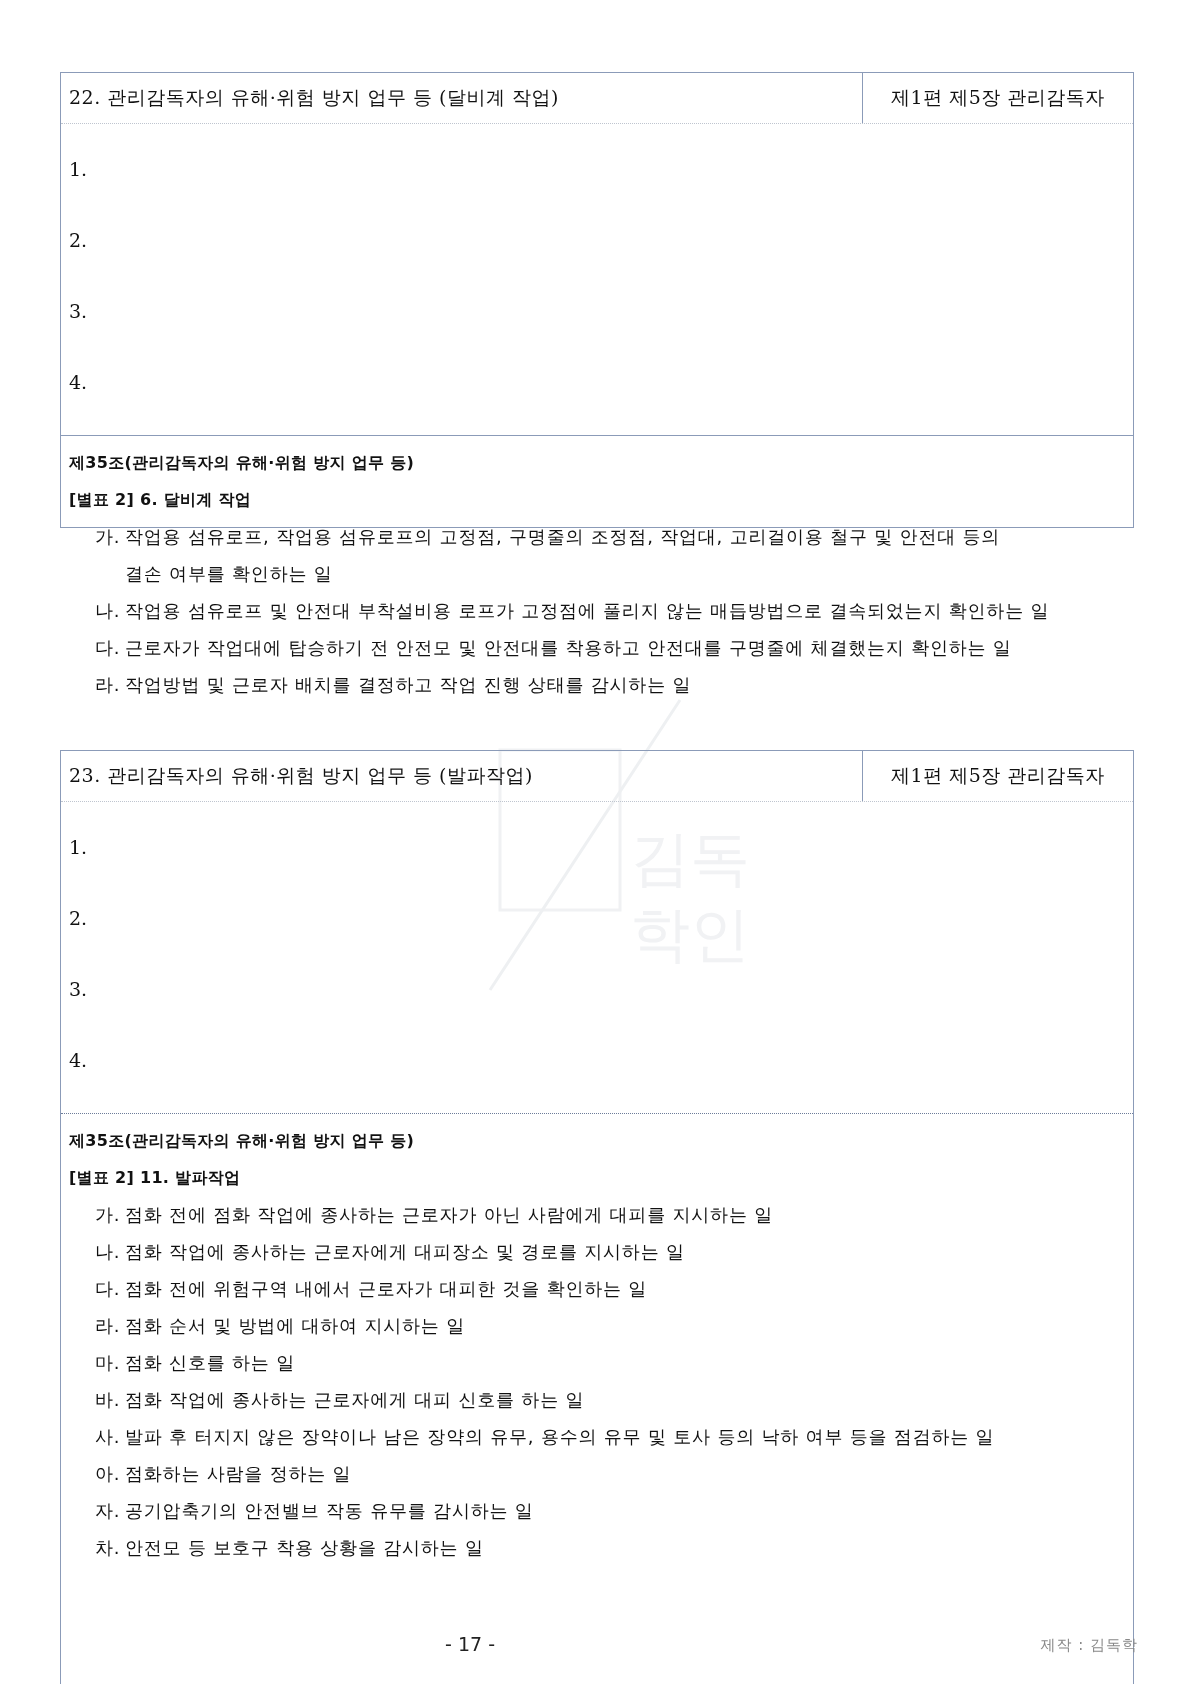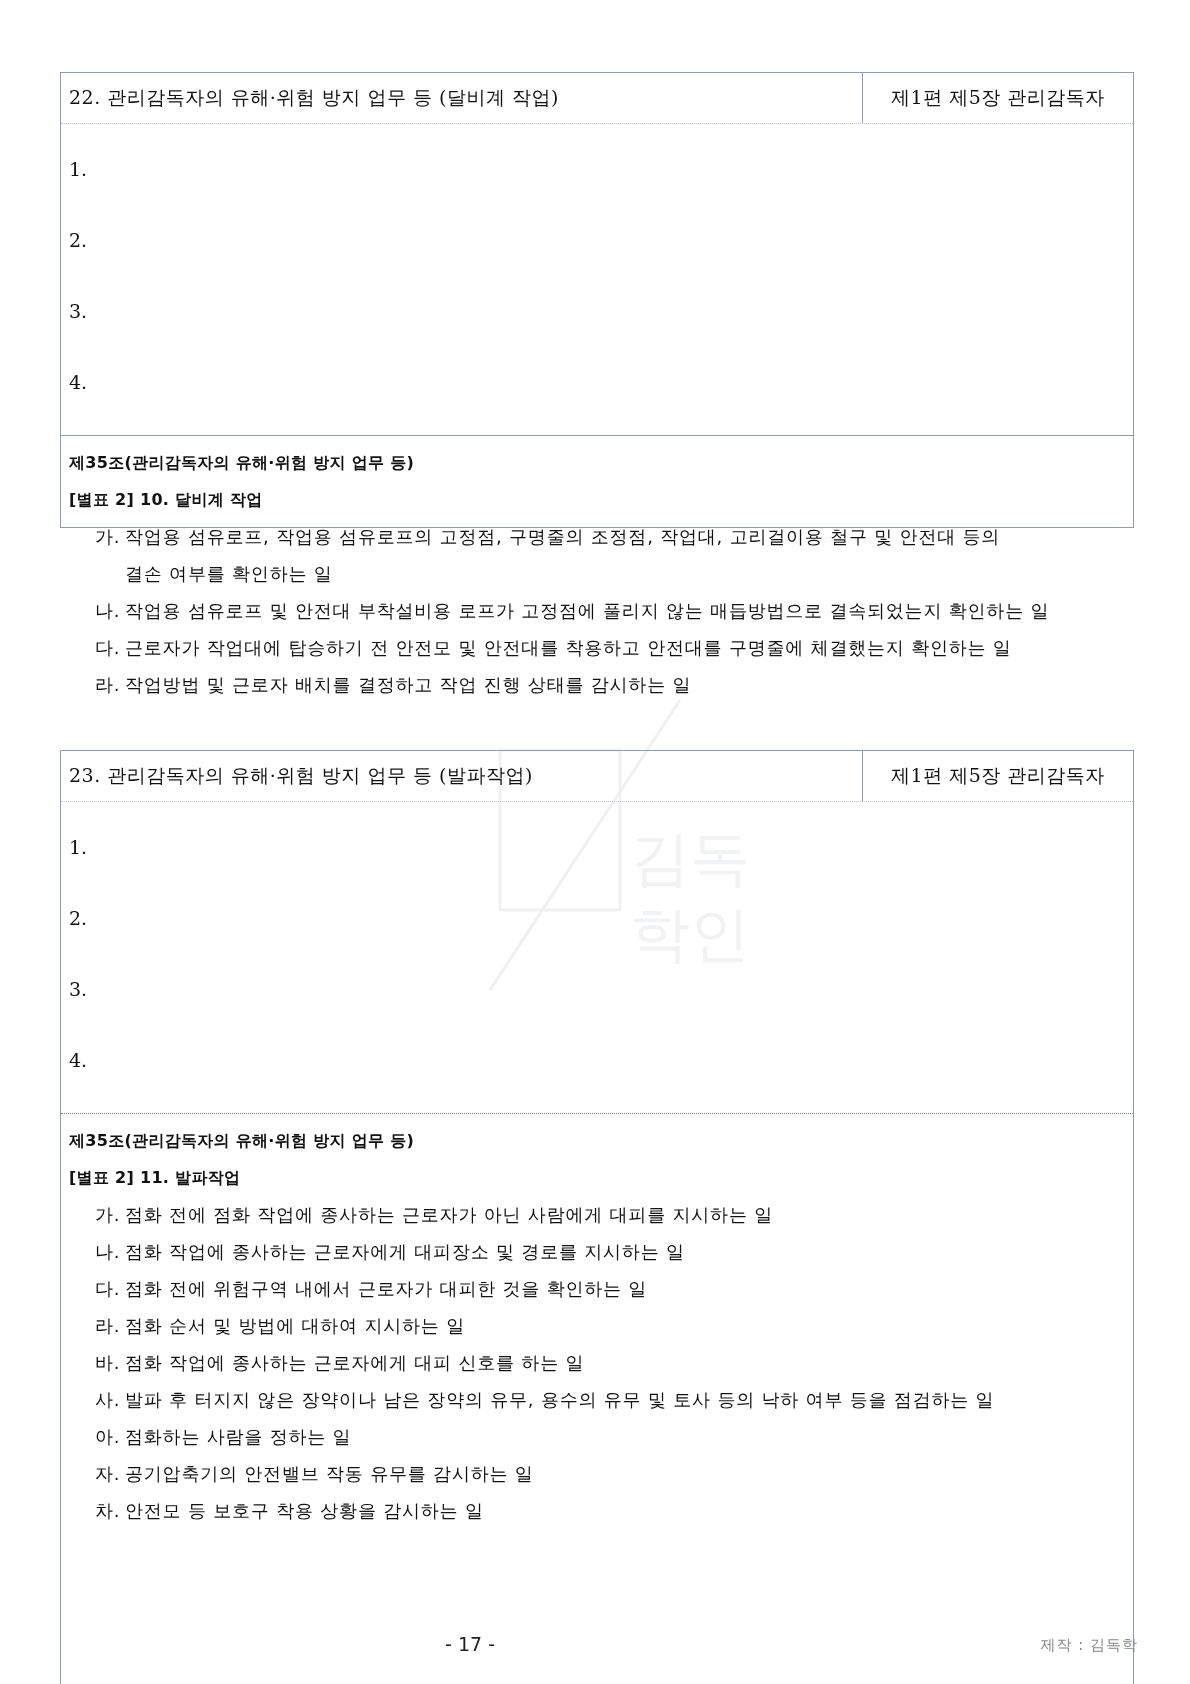--- a/index.html
+++ b/index.html
@@ -49,21 +49,21 @@
     <div class="hdr-ref">제1편 제5장 관리감독자</div>
   </div>
   <div class="blanks" style="height:311px;">
     <div class="blank" style="top:34px;">1.</div>
     <div class="blank" style="top:105px;">2.</div>
     <div class="blank" style="top:176px;">3.</div>
     <div class="blank" style="top:247px;">4.</div>
   </div>
   <div class="law sep-solid">
     <div class="law-title">제35조(관리감독자의 유해·위험 방지 업무 등)</div>
-    <div class="law-title">[별표 2] 10. 달비계 작업</div>
+    <div class="law-title">[별표 2] 6. 달비계 작업</div>
     <div class="law-item">
       <span class="mk">가.</span><span>작업용 섬유로프, 작업용 섬유로프의 고정점, 구명줄의 조정점, 작업대, 고리걸이용 철구 및 안전대 등의</span>
       <span class="cont">결손 여부를 확인하는 일</span>
     </div>
     <div class="law-item"><span class="mk">나.</span><span>작업용 섬유로프 및 안전대 부착설비용 로프가 고정점에 풀리지 않는 매듭방법으로 결속되었는지 확인하는 일</span></div>
     <div class="law-item"><span class="mk">다.</span><span>근로자가 작업대에 탑승하기 전 안전모 및 안전대를 착용하고 안전대를 구명줄에 체결했는지 확인하는 일</span></div>
     <div class="law-item"><span class="mk">라.</span><span>작업방법 및 근로자 배치를 결정하고 작업 진행 상태를 감시하는 일</span></div>
   </div>
 </div>
 
@@ -78,20 +78,21 @@
     <div class="blank" style="top:176px;">3.</div>
     <div class="blank" style="top:247px;">4.</div>
   </div>
   <div class="law sep-dot">
     <div class="law-title">제35조(관리감독자의 유해·위험 방지 업무 등)</div>
     <div class="law-title">[별표 2] 11. 발파작업</div>
     <div class="law-item"><span class="mk">가.</span><span>점화 전에 점화 작업에 종사하는 근로자가 아닌 사람에게 대피를 지시하는 일</span></div>
     <div class="law-item"><span class="mk">나.</span><span>점화 작업에 종사하는 근로자에게 대피장소 및 경로를 지시하는 일</span></div>
     <div class="law-item"><span class="mk">다.</span><span>점화 전에 위험구역 내에서 근로자가 대피한 것을 확인하는 일</span></div>
     <div class="law-item"><span class="mk">라.</span><span>점화 순서 및 방법에 대하여 지시하는 일</span></div>
+    <div class="law-item"><span class="mk">마.</span><span>점화 신호를 하는 일</span></div>
     <div class="law-item"><span class="mk">바.</span><span>점화 작업에 종사하는 근로자에게 대피 신호를 하는 일</span></div>
     <div class="law-item"><span class="mk">사.</span><span>발파 후 터지지 않은 장약이나 남은 장약의 유무, 용수의 유무 및 토사 등의 낙하 여부 등을 점검하는 일</span></div>
     <div class="law-item"><span class="mk">아.</span><span>점화하는 사람을 정하는 일</span></div>
     <div class="law-item"><span class="mk">자.</span><span>공기압축기의 안전밸브 작동 유무를 감시하는 일</span></div>
     <div class="law-item"><span class="mk">차.</span><span>안전모 등 보호구 착용 상황을 감시하는 일</span></div>
   </div>
 </div>
 
 <div class="footer-page">- 17 -</div>
 <div class="footer-credit">제작 : 김독학</div>

